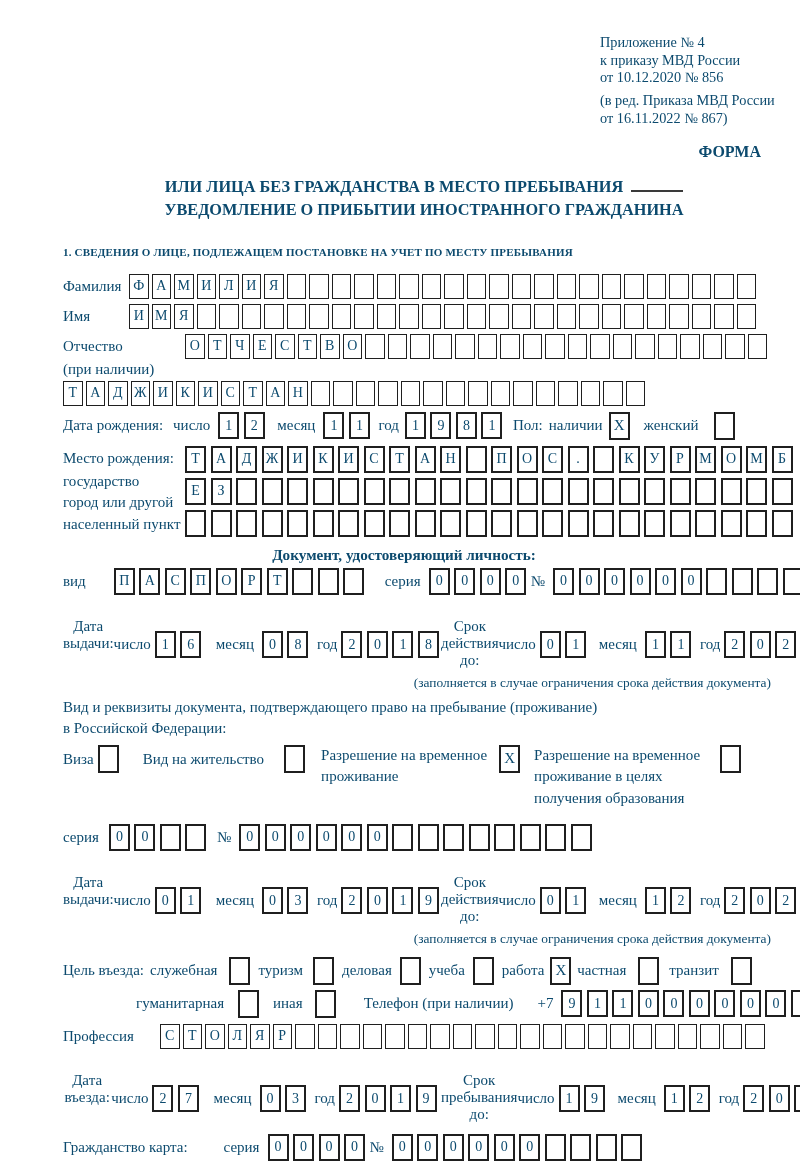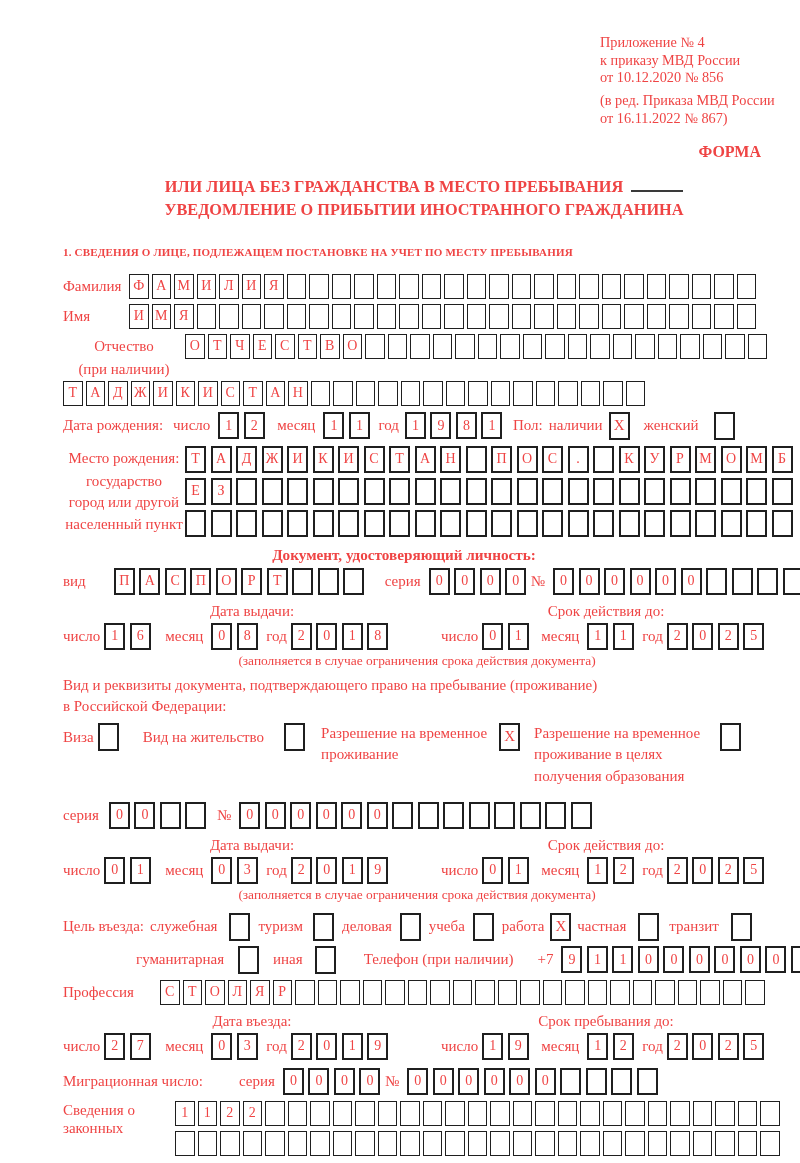--- a/index.html
+++ b/index.html
@@ -1,44 +1,44 @@
 <!DOCTYPE html>
 <html><head>
 <meta charset="utf-8">
 <style>
   html,body{margin:0;padding:0;background:#888;}
   .page{width:800px;height:1163px;background:#ffffff;margin:0 auto;box-sizing:border-box;
-        padding:34px 15px 0 63px;font-family:"Liberation Serif",serif;color:#ef4444;
+        padding:34px 15px 0 63px;font-family:"Liberation Serif",serif;color:#0c4a6e;
         font-size:15px;overflow:hidden;position:relative;}
   .appendix{margin-left:537px;width:190px;font-size:14.3px;line-height:1.24;}
   .appendix .gap{height:5px;}
   .forma{text-align:right;font-weight:bold;font-size:16px;margin:15px 24px 0 0;}
   .title{text-align:center;font-weight:bold;font-size:16.3px;line-height:1.42;margin-top:14px;}
   .title-underline{display:inline-block;width:52px;border-bottom:2.5px solid #3a3a3a;margin-left:8px;}
   .sec-heading{font-weight:bold;font-size:11px;margin-top:25px;letter-spacing:.2px;}
   .frow{display:flex;align-items:center;}
   .frow.top{align-items:flex-start;}
   .boxes{display:flex;flex-wrap:nowrap;}
   .box{flex:none;width:19.5px;height:25px;box-sizing:border-box;border:1.8px solid #1f1f1f;
        margin-right:3px;display:flex;align-items:center;justify-content:center;
        font-size:14px;background:#fff;}
   .dboxes .box{width:21px;height:27px;border-width:2px;margin-right:4.5px;}
   .cbox{flex:none;width:21px;height:28px;box-sizing:border-box;border:2px solid #1f1f1f;
         display:inline-flex;align-items:center;justify-content:center;font-size:15px;background:#fff;}
   .lbl{white-space:nowrap;}
-  .lbl2 span{display:block;line-height:1.45;text-align:center;}
+  .lbl2 span{display:block;line-height:1.45;}
   .lbl2 span:first-child{line-height:25px;}
   .stack{display:flex;flex-direction:column;}
   .stack .boxes{margin-bottom:5px;}
   .doc-heading{text-align:center;font-weight:bold;font-size:15.2px;margin:4px 40px 4px 0;}
   .dates-pair{display:flex;margin-top:8px;}
-  .dcol{display:flex;flex-direction:column;}
+  .dcol{display:flex;flex-direction:row;margin-top:15px;}
   .dcol .caption{text-align:center;margin-bottom:3px;}
   .dline{display:flex;align-items:center;}
-  .note{font-size:13.4px;text-align:center;padding-right:14px;margin-top:3px;}
+  .note{font-size:13.4px;text-align:right;padding-right:14px;margin-top:3px;}
   .wrapc{text-align:left;line-height:1.45;}
   .ml4{margin-left:4px}.ml6{margin-left:6px}.ml8{margin-left:8px}.ml10{margin-left:10px}
   .ml12{margin-left:12px}.ml14{margin-left:14px}.ml16{margin-left:16px}.ml20{margin-left:20px}
   .ml24{margin-left:24px}.ml28{margin-left:28px}.ml36{margin-left:36px}
   .mt4{margin-top:4px}.mt5{margin-top:5px}.mt6{margin-top:6px}.mt8{margin-top:8px}
   .mt10{margin-top:10px}.mt14{margin-top:14px}.mt16{margin-top:16px}
   .w66{flex:none;width:66px;}
   .w120{flex:none;width:122px;}
   .w112{flex:none;width:112px;line-height:1.24;}
   .w112 span{display:block;}
@@ -604,21 +604,21 @@
             <span class="box">2</span>
             <span class="box">0</span>
             <span class="box">2</span>
             <span class="box">5</span>
           </span>
       </div>
     </div>
   </div>
 
   <div class="frow mt8">
-    <span class="lbl">Миграционная число:</span>
+    <span class="lbl">Гражданство карта:</span>
     <span class="lbl ml36">серия</span>
     <span class="boxes dboxes ml8">
         <span class="box">0</span>
         <span class="box">0</span>
         <span class="box">0</span>
         <span class="box">0</span>
       </span>
     <span class="lbl">№</span>
     <span class="boxes dboxes ml8">
         <span class="box">0</span>

